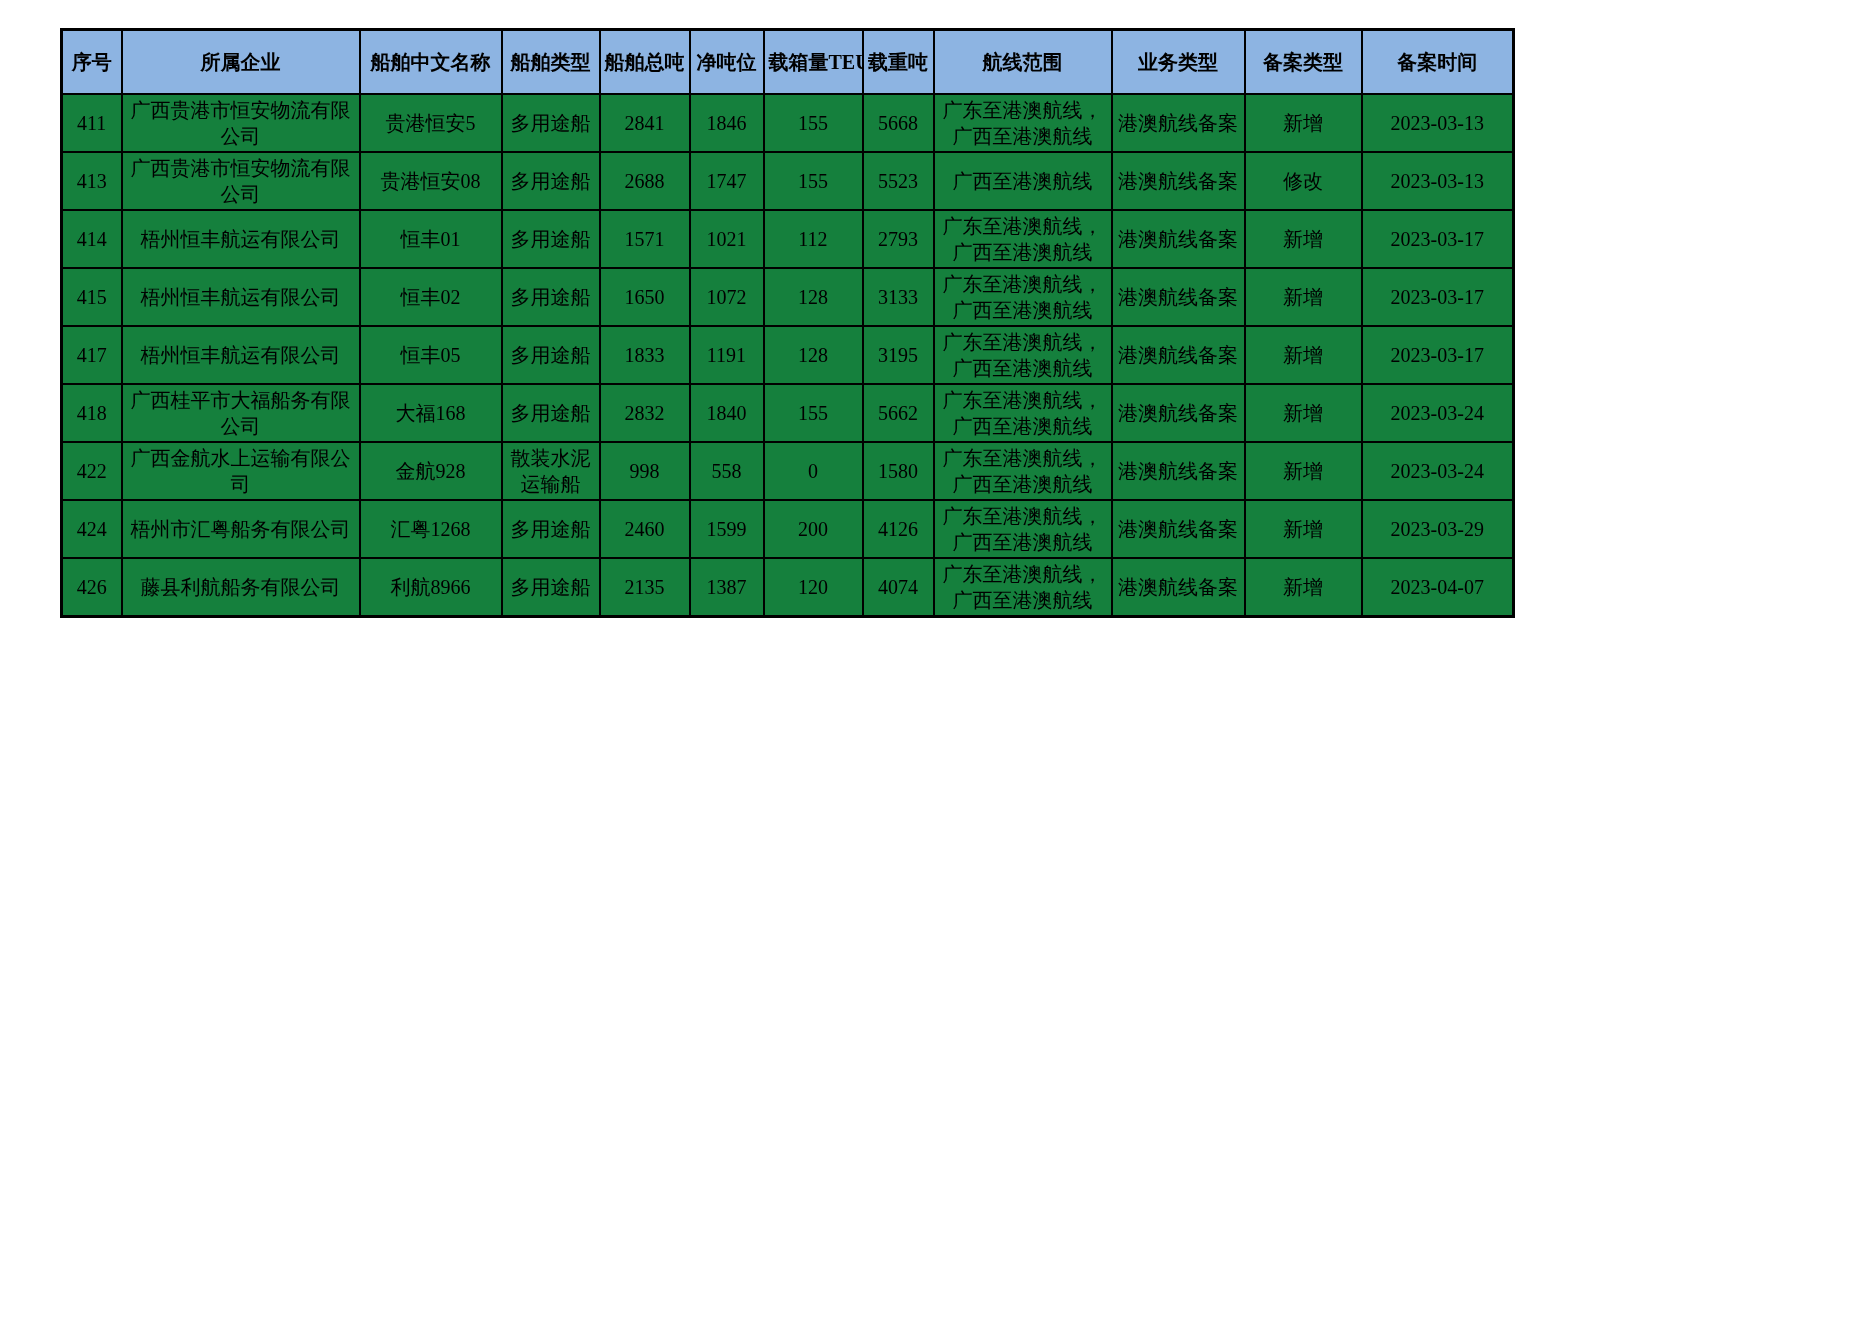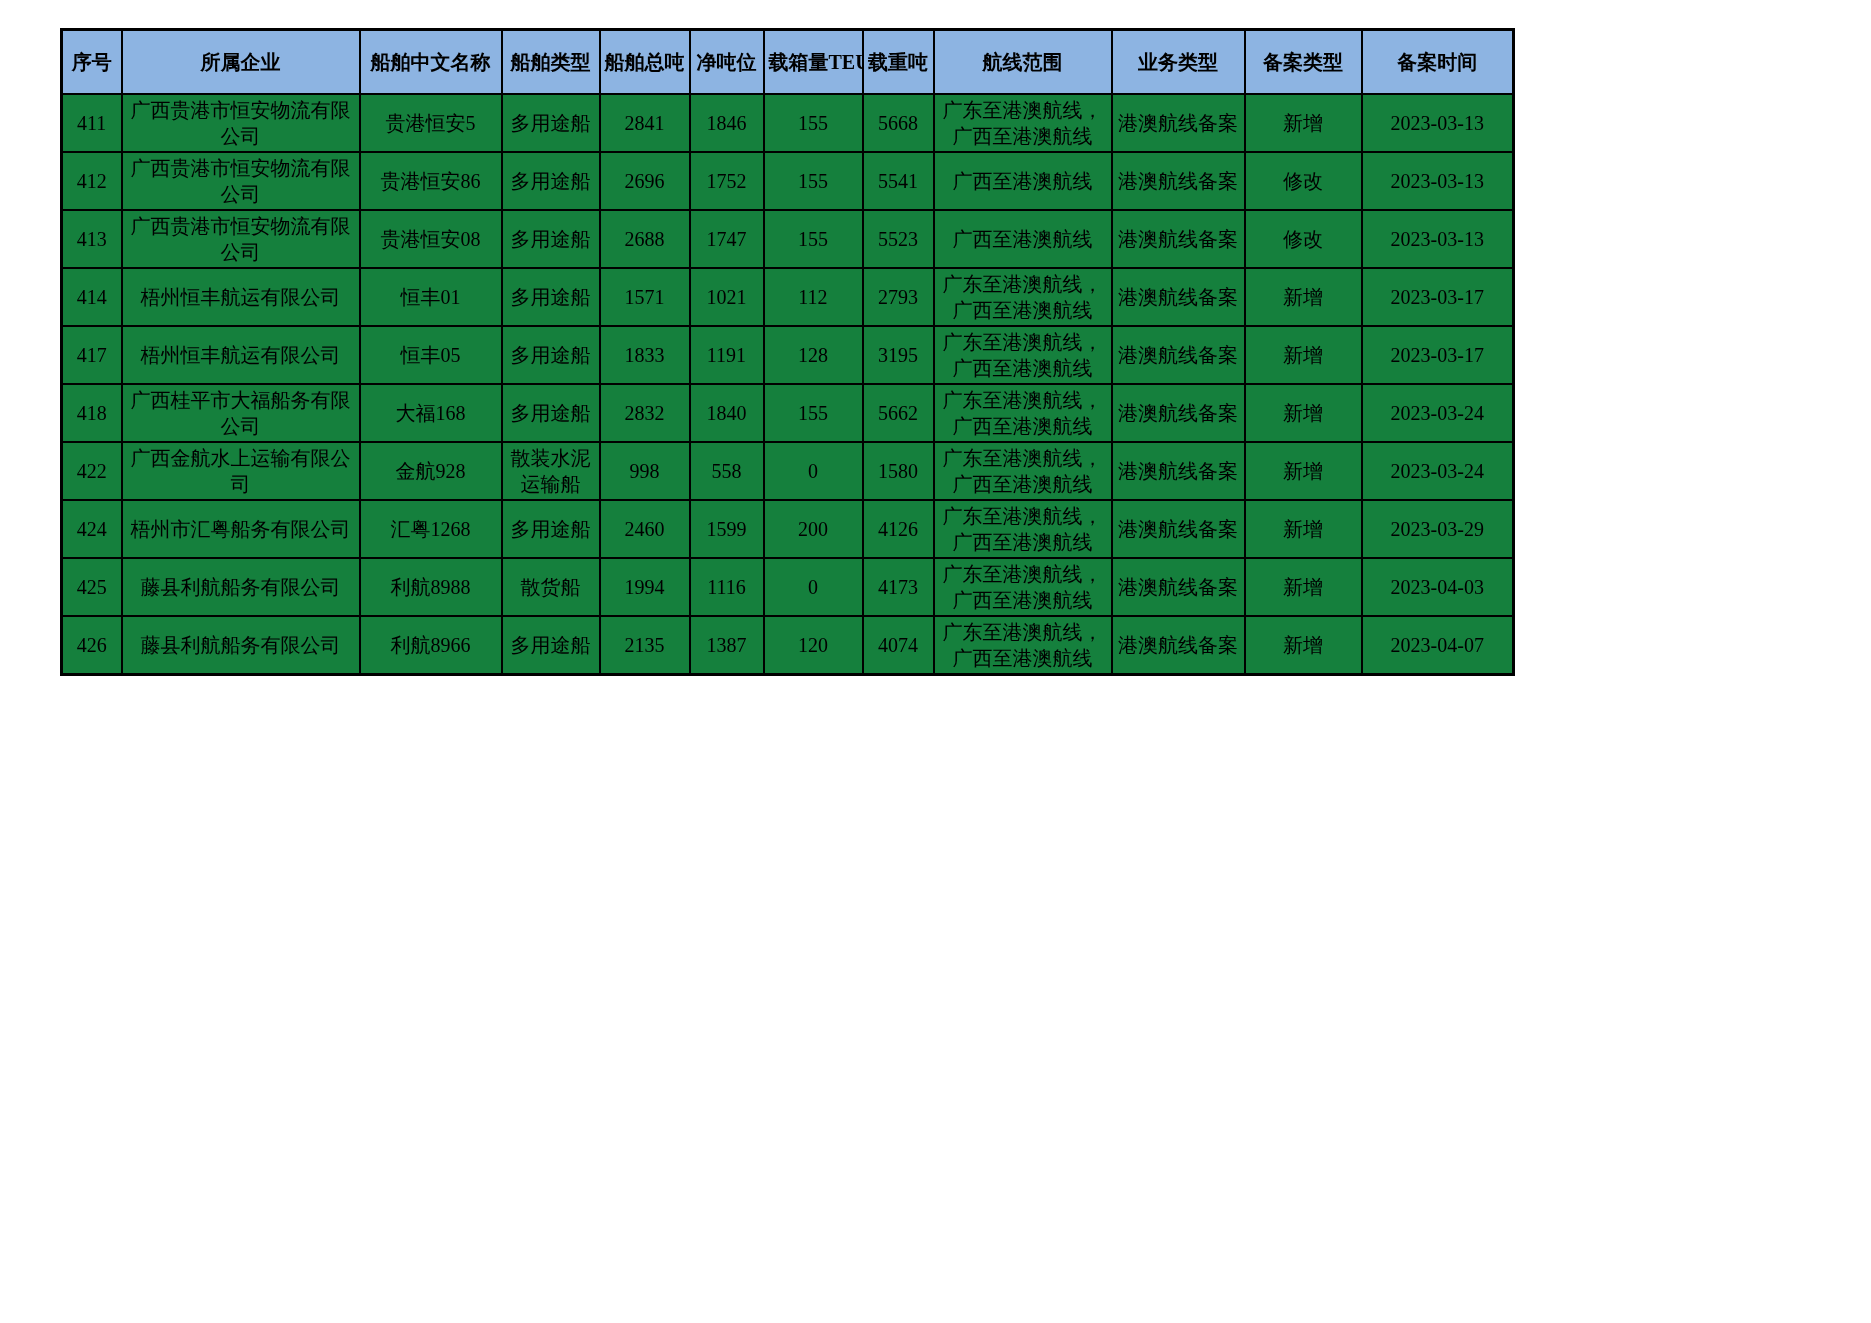--- a/index.html
+++ b/index.html
@@ -104,34 +104,20 @@
           <td>2841</td>
           <td>1846</td>
           <td>155</td>
           <td>5668</td>
           <td>广东至港澳航线，广西至港澳航线</td>
           <td>港澳航线备案</td>
           <td>新增</td>
           <td>2023-03-13</td>
         </tr>
         <tr>
-          <td>412</td>
-          <td>广西贵港市恒安物流有限公司</td>
-          <td>贵港恒安86</td>
-          <td>多用途船</td>
-          <td>2696</td>
-          <td>1752</td>
-          <td>155</td>
-          <td>5541</td>
-          <td>广西至港澳航线</td>
-          <td>港澳航线备案</td>
-          <td>修改</td>
-          <td>2023-03-13</td>
-        </tr>
-        <tr>
           <td>413</td>
           <td>广西贵港市恒安物流有限公司</td>
           <td>贵港恒安08</td>
           <td>多用途船</td>
           <td>2688</td>
           <td>1747</td>
           <td>155</td>
           <td>5523</td>
           <td>广西至港澳航线</td>
           <td>港澳航线备案</td>
@@ -140,20 +126,34 @@
         </tr>
         <tr>
           <td>414</td>
           <td>梧州恒丰航运有限公司</td>
           <td>恒丰01</td>
           <td>多用途船</td>
           <td>1571</td>
           <td>1021</td>
           <td>112</td>
           <td>2793</td>
+          <td>广东至港澳航线，广西至港澳航线</td>
+          <td>港澳航线备案</td>
+          <td>新增</td>
+          <td>2023-03-17</td>
+        </tr>
+        <tr>
+          <td>415</td>
+          <td>梧州恒丰航运有限公司</td>
+          <td>恒丰02</td>
+          <td>多用途船</td>
+          <td>1650</td>
+          <td>1072</td>
+          <td>128</td>
+          <td>3133</td>
           <td>广东至港澳航线，广西至港澳航线</td>
           <td>港澳航线备案</td>
           <td>新增</td>
           <td>2023-03-17</td>
         </tr>
         <tr>
           <td>417</td>
           <td>梧州恒丰航运有限公司</td>
           <td>恒丰05</td>
           <td>多用途船</td>
@@ -202,34 +202,20 @@
           <td>2460</td>
           <td>1599</td>
           <td>200</td>
           <td>4126</td>
           <td>广东至港澳航线，广西至港澳航线</td>
           <td>港澳航线备案</td>
           <td>新增</td>
           <td>2023-03-29</td>
         </tr>
         <tr>
-          <td>425</td>
-          <td>藤县利航船务有限公司</td>
-          <td>利航8988</td>
-          <td>散货船</td>
-          <td>1994</td>
-          <td>1116</td>
-          <td>0</td>
-          <td>4173</td>
-          <td>广东至港澳航线，广西至港澳航线</td>
-          <td>港澳航线备案</td>
-          <td>新增</td>
-          <td>2023-04-03</td>
-        </tr>
-        <tr>
           <td>426</td>
           <td>藤县利航船务有限公司</td>
           <td>利航8966</td>
           <td>多用途船</td>
           <td>2135</td>
           <td>1387</td>
           <td>120</td>
           <td>4074</td>
           <td>广东至港澳航线，广西至港澳航线</td>
           <td>港澳航线备案</td>

